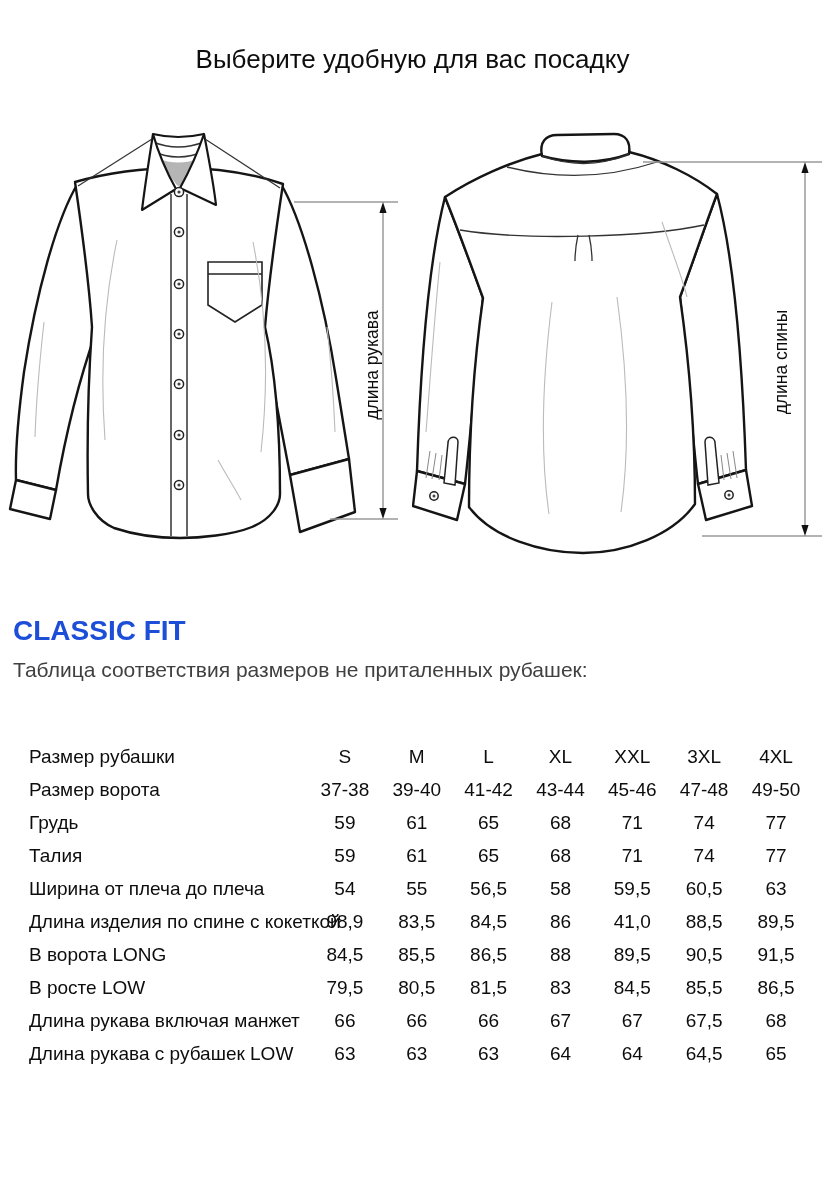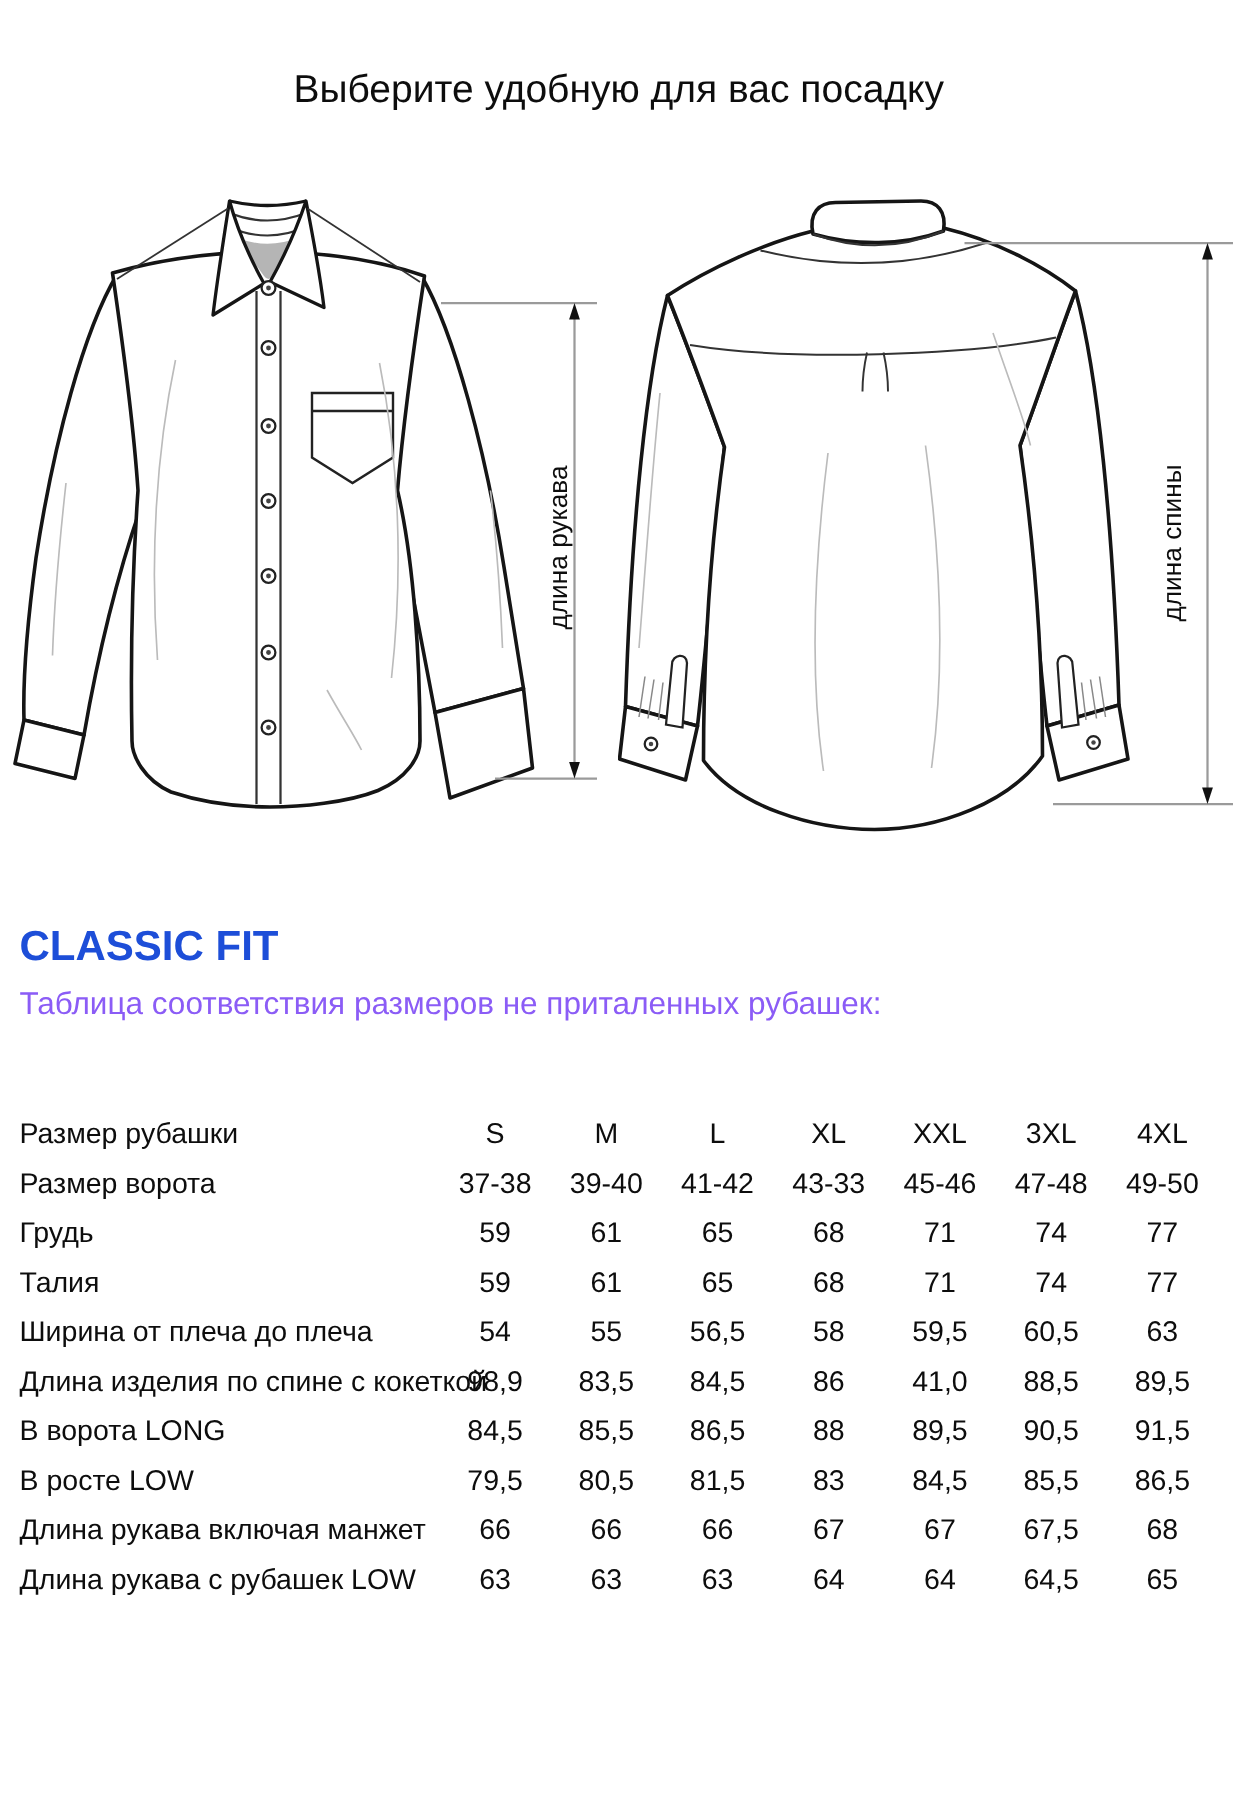--- a/index.html
+++ b/index.html
@@ -26,32 +26,32 @@
     transform:rotate(-90deg);
   }
   .front-label{left:302px;top:232px;}
   .back-label{left:711px;top:229px;}
   .fit-heading{
     position:absolute;left:13px;top:615px;margin:0;
     font-size:28px;font-weight:700;letter-spacing:0px;color:#1d4ed8;
   }
   .table-caption{
     position:absolute;left:13px;top:658px;margin:0;
-    font-size:21px;font-weight:400;color:#8b5cf6;
+    font-size:21px;font-weight:400;color:#404040;
   }
   table.size-table{
     position:absolute;left:0;top:740px;width:812px;
     border-collapse:collapse;table-layout:fixed;
   }
   table.size-table td{
     height:33px;padding:0;font-size:19px;color:#0d0d0d;
     text-align:center;vertical-align:middle;white-space:nowrap;
   }
   table.size-table td.row-label{
-    width:280px;text-align:left;padding-left:13px;
+    width:280px;text-align:left;padding-left:29px;
   }
 </style>
 </head>
 <body>
 
 <div class="page">
 
   <h1 class="title">Выберите удобную для вас посадку</h1>
 
   <div class="figures">
@@ -218,21 +218,21 @@
           <td>XL</td>
           <td>XXL</td>
           <td>3XL</td>
           <td>4XL</td>
         </tr>
         <tr>
           <td class="row-label">Размер ворота</td>
           <td>37-38</td>
           <td>39-40</td>
           <td>41-42</td>
-          <td>43-33</td>
+          <td>43-44</td>
           <td>45-46</td>
           <td>47-48</td>
           <td>49-50</td>
         </tr>
         <tr>
           <td class="row-label">Грудь</td>
           <td>59</td>
           <td>61</td>
           <td>65</td>
           <td>68</td>

